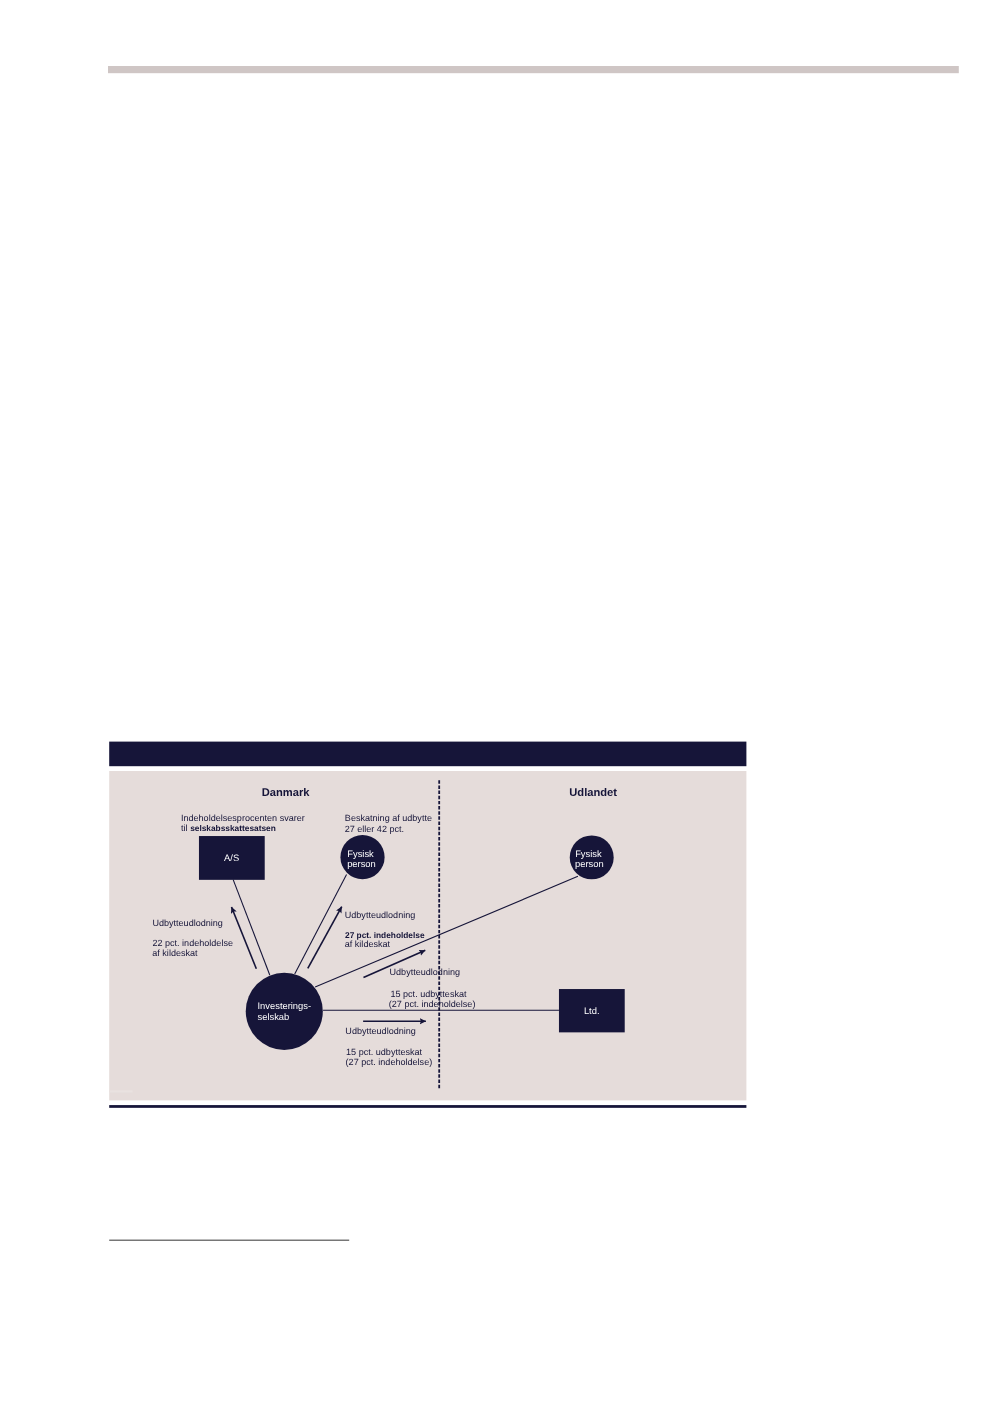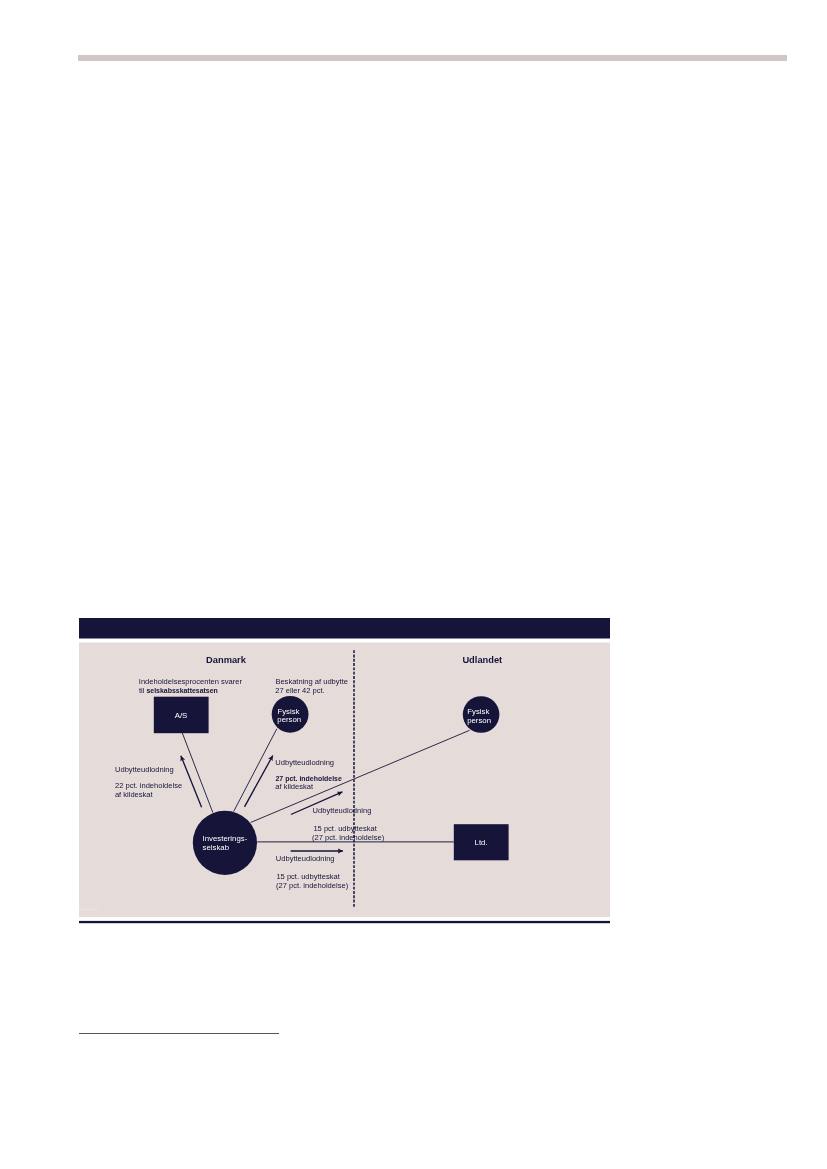--- a/index.html
+++ b/index.html
@@ -1,18 +1,18 @@
 <!DOCTYPE html>
 <html><head>
 <meta charset="utf-8">
 <style>
   html,body{margin:0;padding:0;}
   body{width:827px;height:1169px;background:#ffffff;
        font-family:"Liberation Sans",sans-serif;position:relative;overflow:hidden;}
-  .page{position:absolute;left:0;top:0;width:718px;height:1169px;will-change:transform;}
+  .page{position:absolute;left:12px;top:0;width:718px;height:1169px;will-change:transform;}
   #header-rule{position:absolute;left:78.2px;top:55px;width:709px;height:6px;background:#cfc6c5;}
   #footnote-rule{position:absolute;left:79px;top:1032.6px;width:199.8px;height:1.3px;background:#555555;}
   #figure{position:absolute;left:0px;top:0px;width:827px;height:1169px;}
   svg{display:block;}
   text{font-family:"Liberation Sans",sans-serif;fill:#161539;-webkit-font-smoothing:antialiased;}
   .lbl{font-size:7.55px;}
   .lbl-b{font-size:6.95px;font-weight:bold;}
   .region{font-size:9.3px;font-weight:bold;text-anchor:middle;}
   .nodetxt{font-size:7.8px;fill:#ffffff;text-anchor:middle;}
   .nl{text-anchor:start;}

